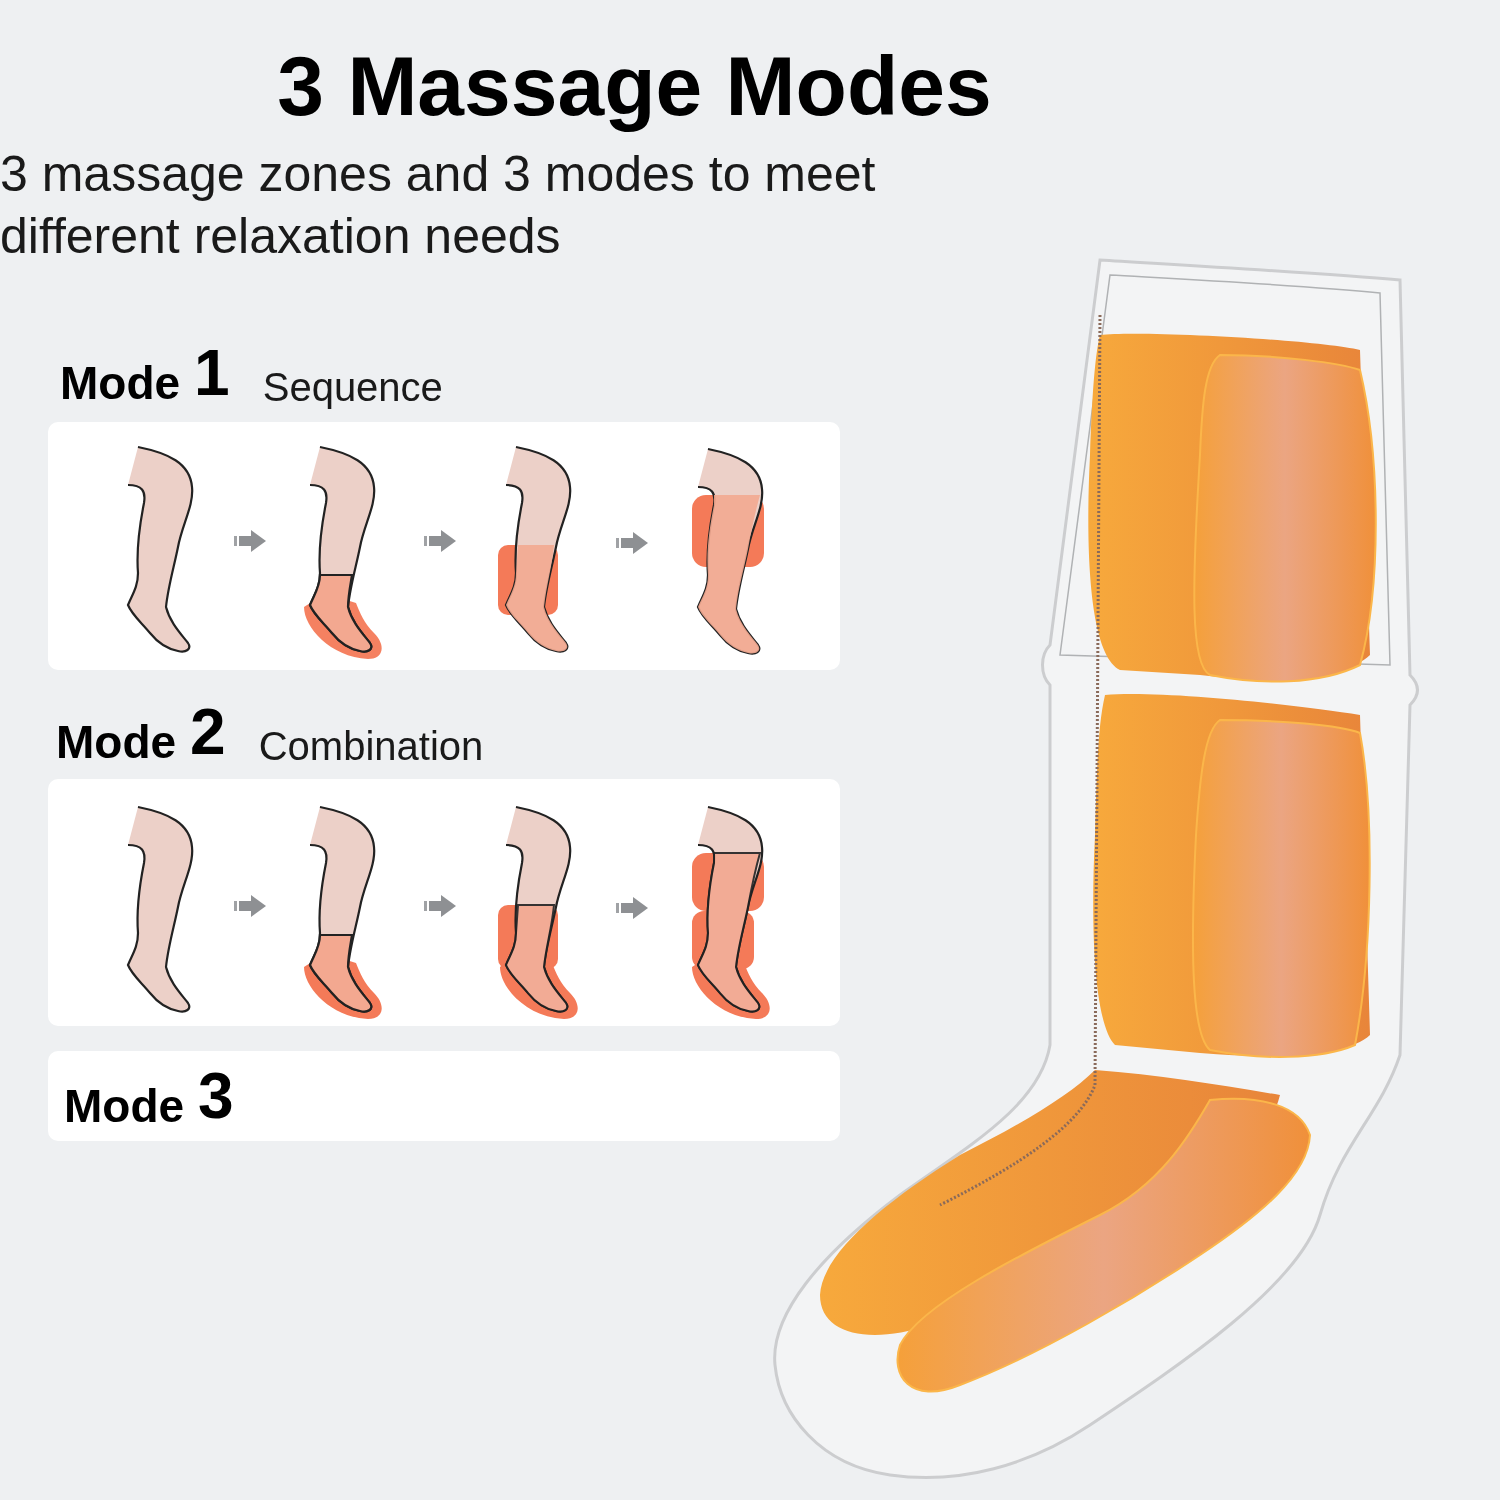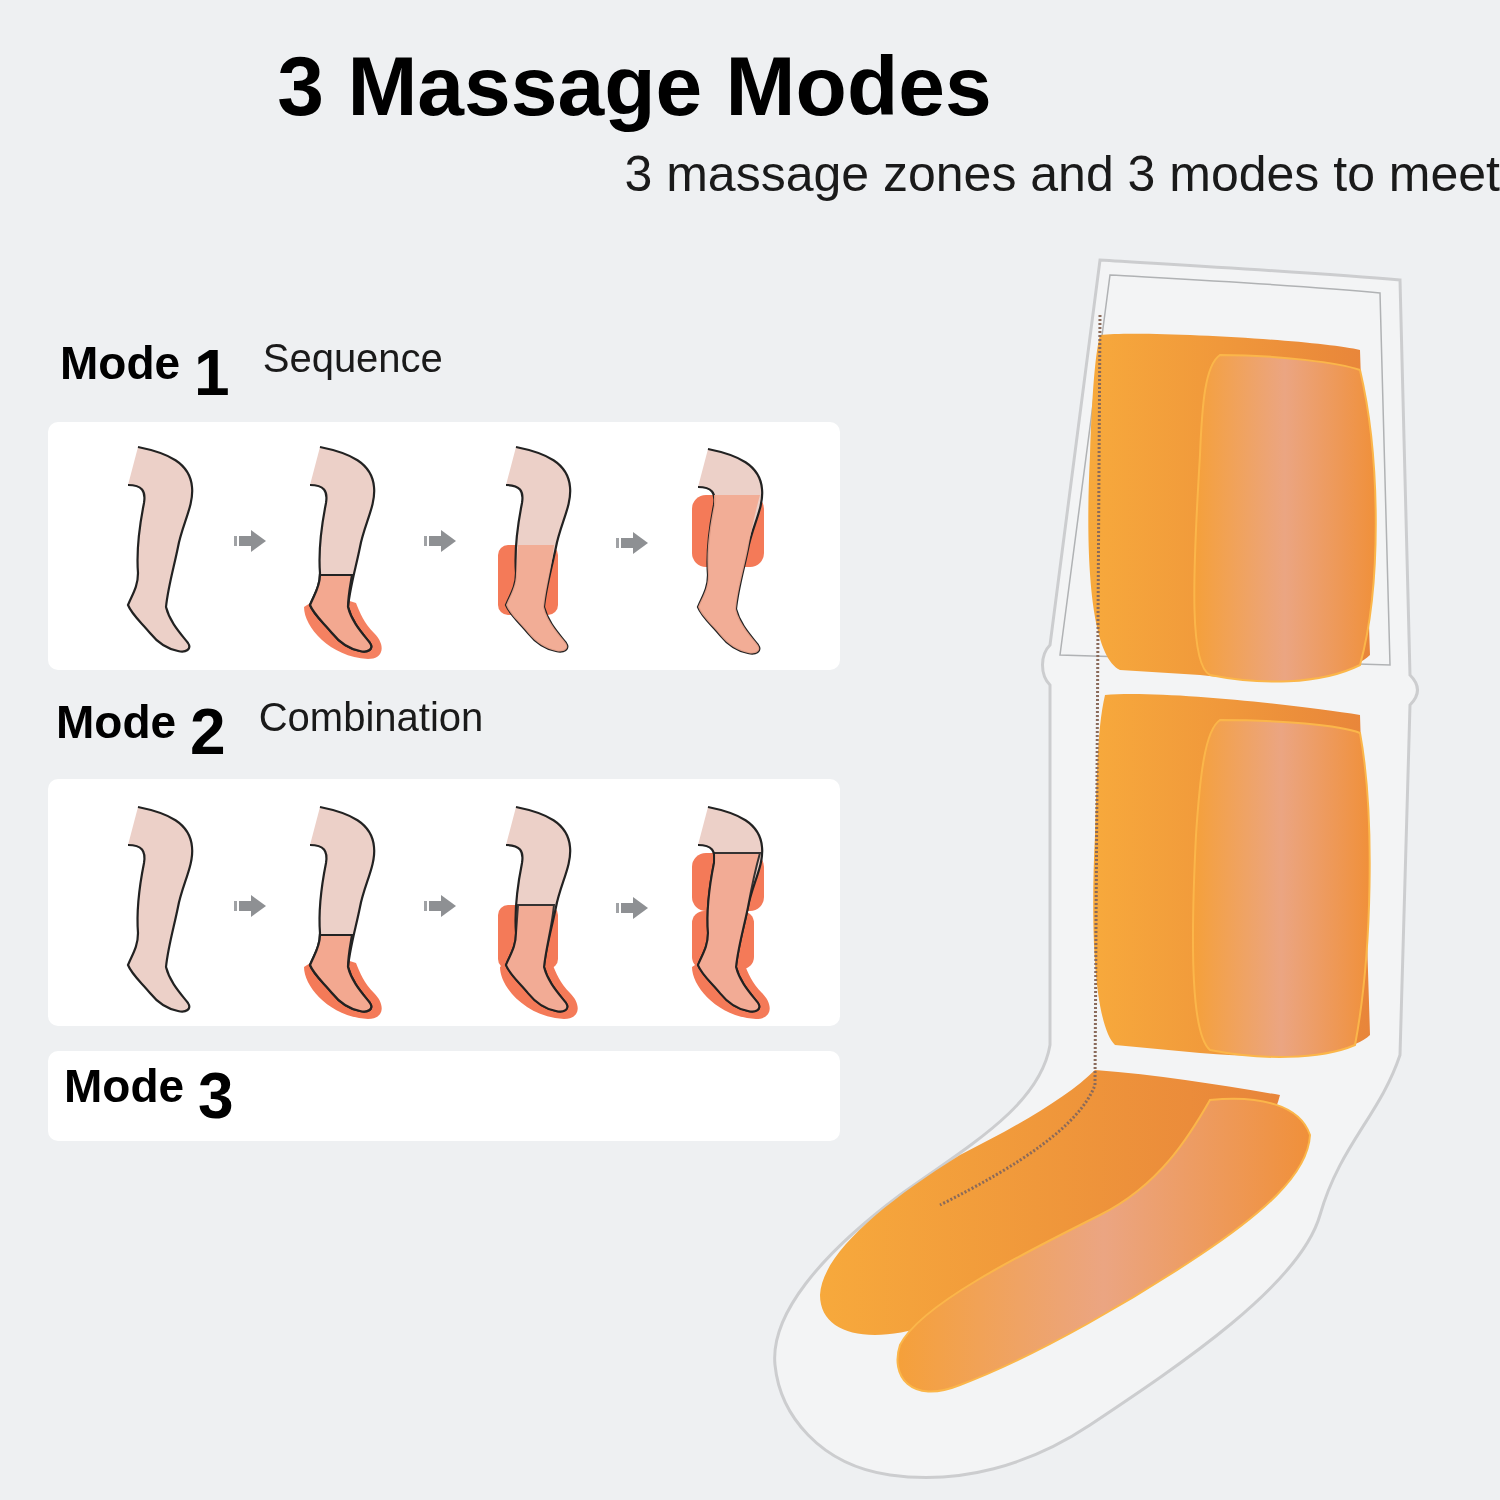--- a/index.html
+++ b/index.html
@@ -10,24 +10,24 @@
       color: #111;
       position: relative;
     }
     .title {
       position: absolute; left: 0; top: 38px; width: 1269px;
       text-align: center; font-weight: 700; font-size: 84px;
       letter-spacing: 0px; color: #000;
     }
     .subtitle {
       position: absolute; left: 0; top: 143px; width: 1500px;
-      text-align: right; font-size: 50px; line-height: 62px; color: #1a1a1a;
+      text-align: left; font-size: 50px; line-height: 62px; color: #1a1a1a;
     }
     .mode-heading {
-      position: absolute; display: flex; align-items: flex-start;
+      position: absolute; display: flex; align-items: flex-end;
     }
     .mode-word { font-weight: 700; font-size: 46px; color: #000; }
     .mode-num { font-weight: 700; font-size: 64px; color: #000; margin-left: 14px; }
     .mode-desc { font-size: 40px; color: #1a1a1a; margin-left: 33px; }
 
     .panel {
       position: absolute; left: 48px; width: 792px;
       background: #ffffff; border-radius: 10px;
     }
     .panel.seq { top: 422px; height: 248px; }
@@ -37,20 +37,21 @@
     .product {
       position: absolute; left: 760px; top: 255px; width: 680px; height: 1240px;
     }
   </style>
 </head>
 <body>
 
 <div class="title">3 Massage Modes</div>
 <div class="subtitle">
   <div>3 massage zones and 3 modes to meet</div>
+  <div>different relaxation needs</div>
 </div>
 
 <div class="mode-heading" style="left:60px; top:336px;">
   <span class="mode-word">Mode</span>
   <span class="mode-num">1</span>
   <span class="mode-desc">Sequence</span>
 </div>
 
 <div class="panel seq">
   <svg width="792" height="248" viewBox="0 0 792 248">

